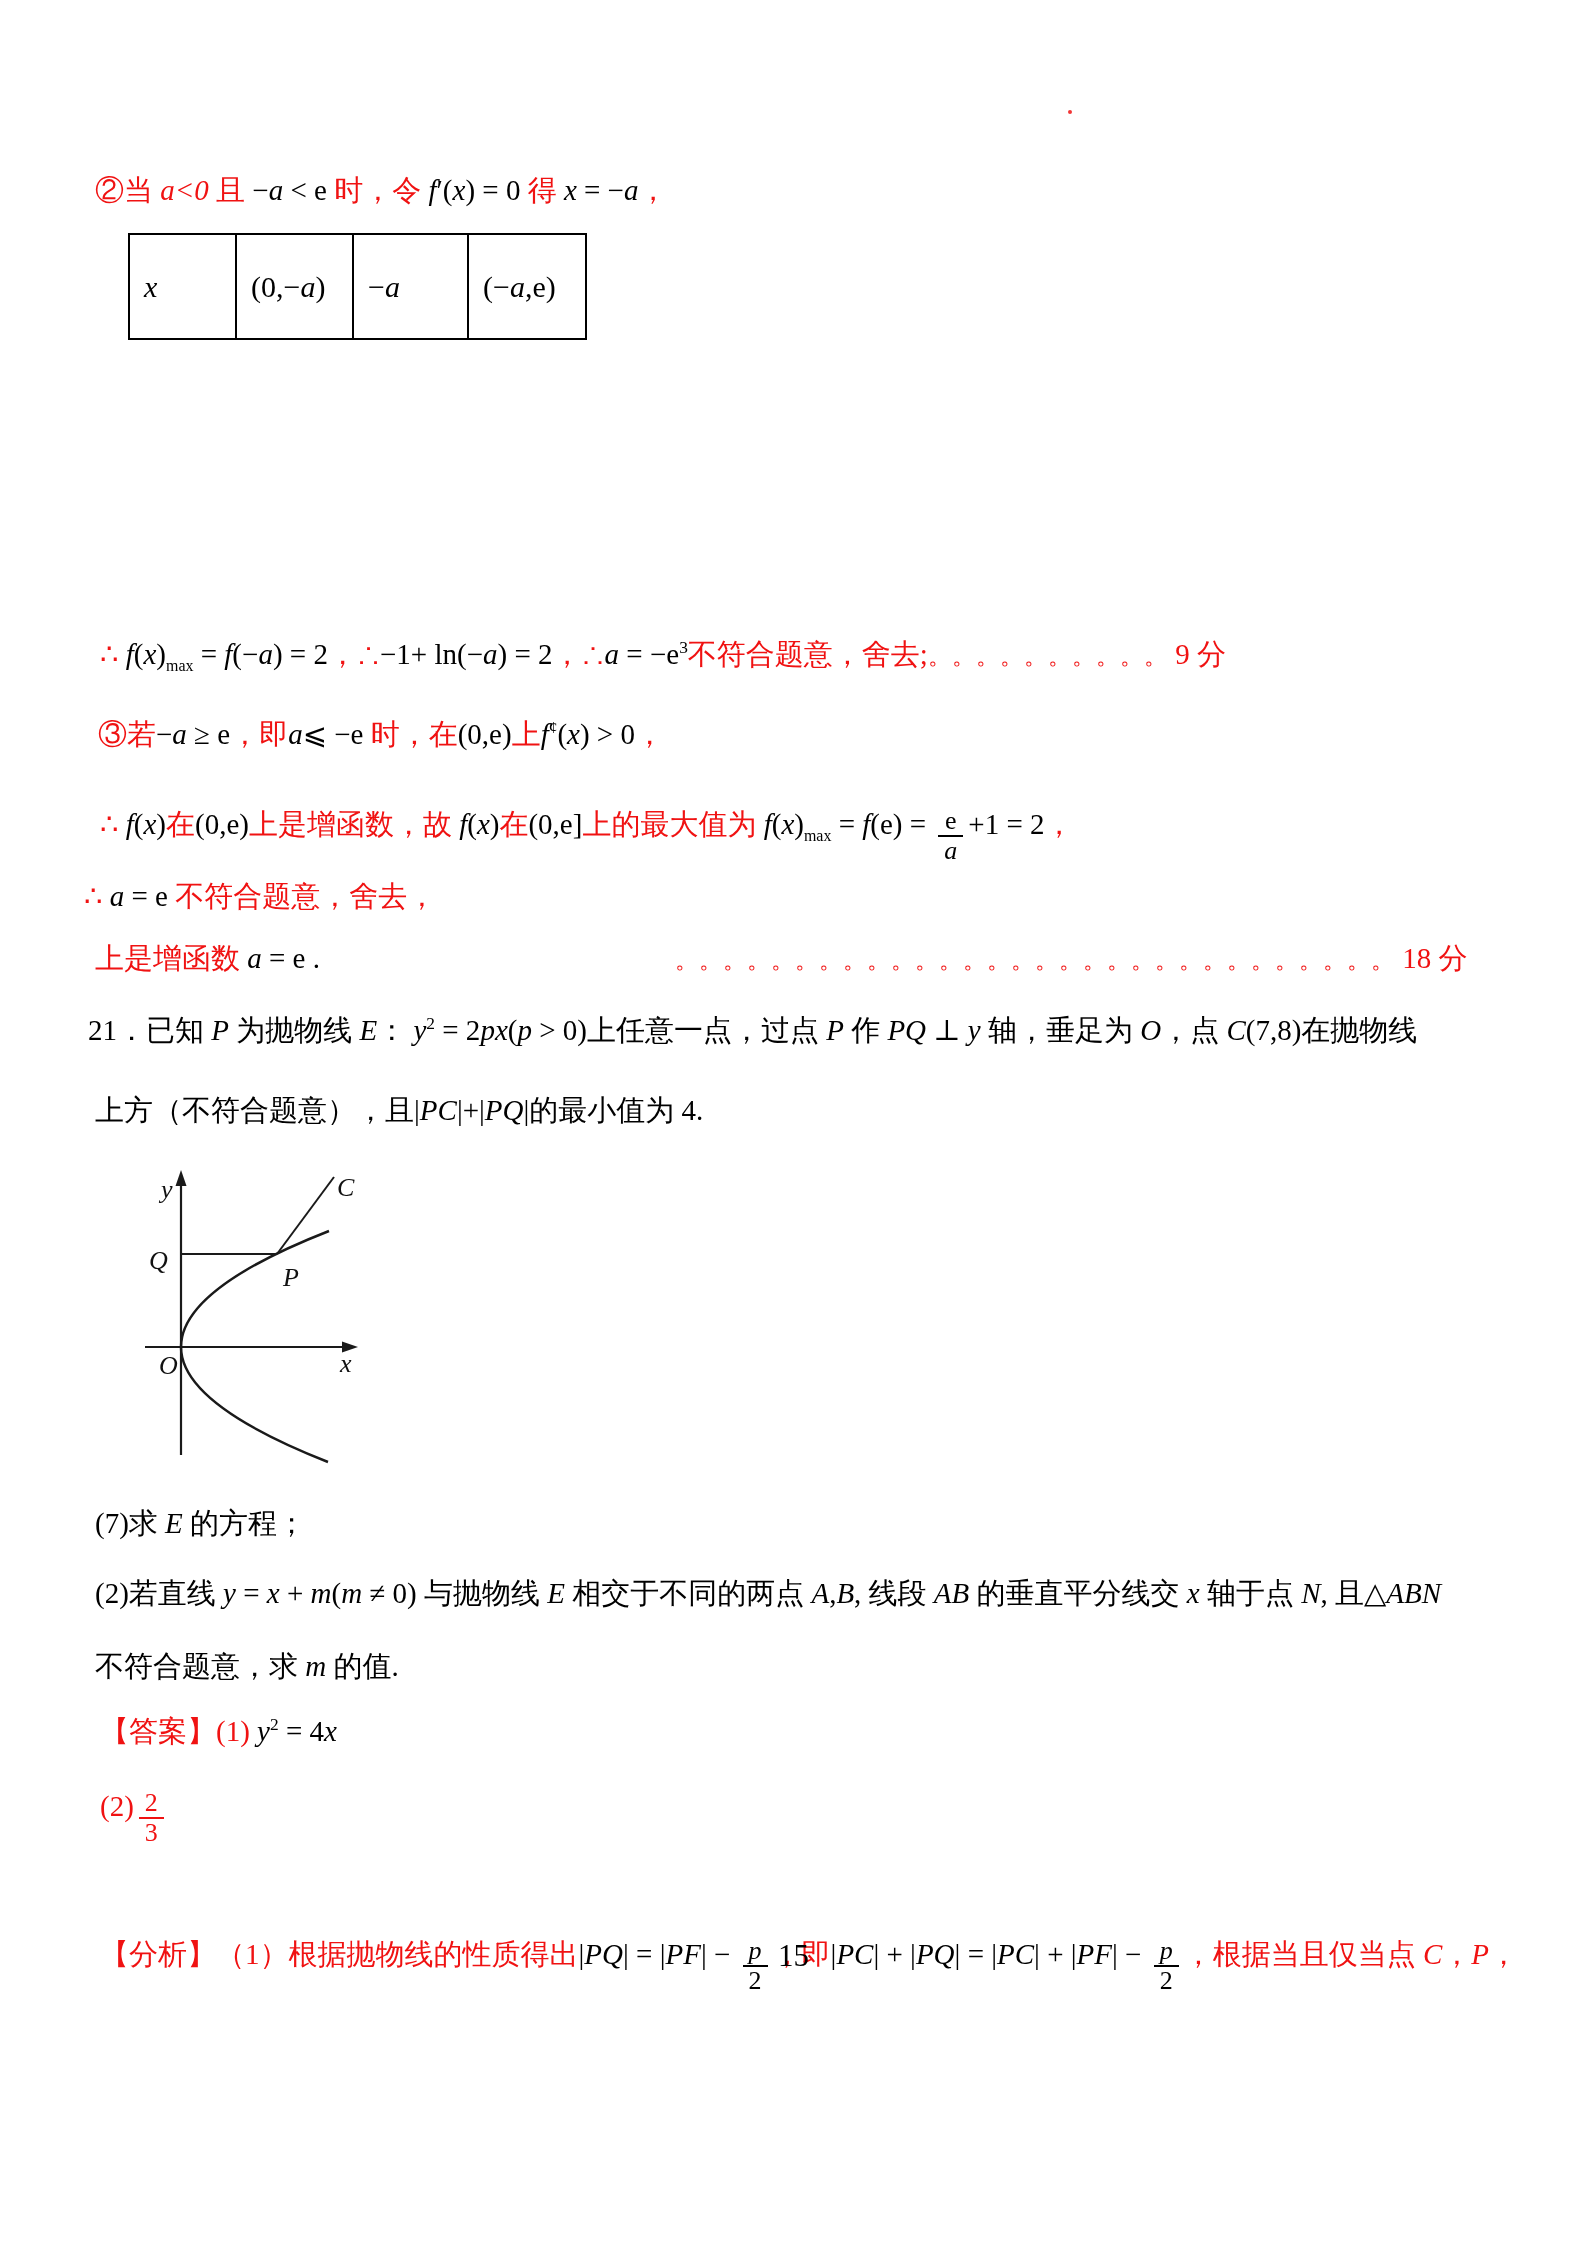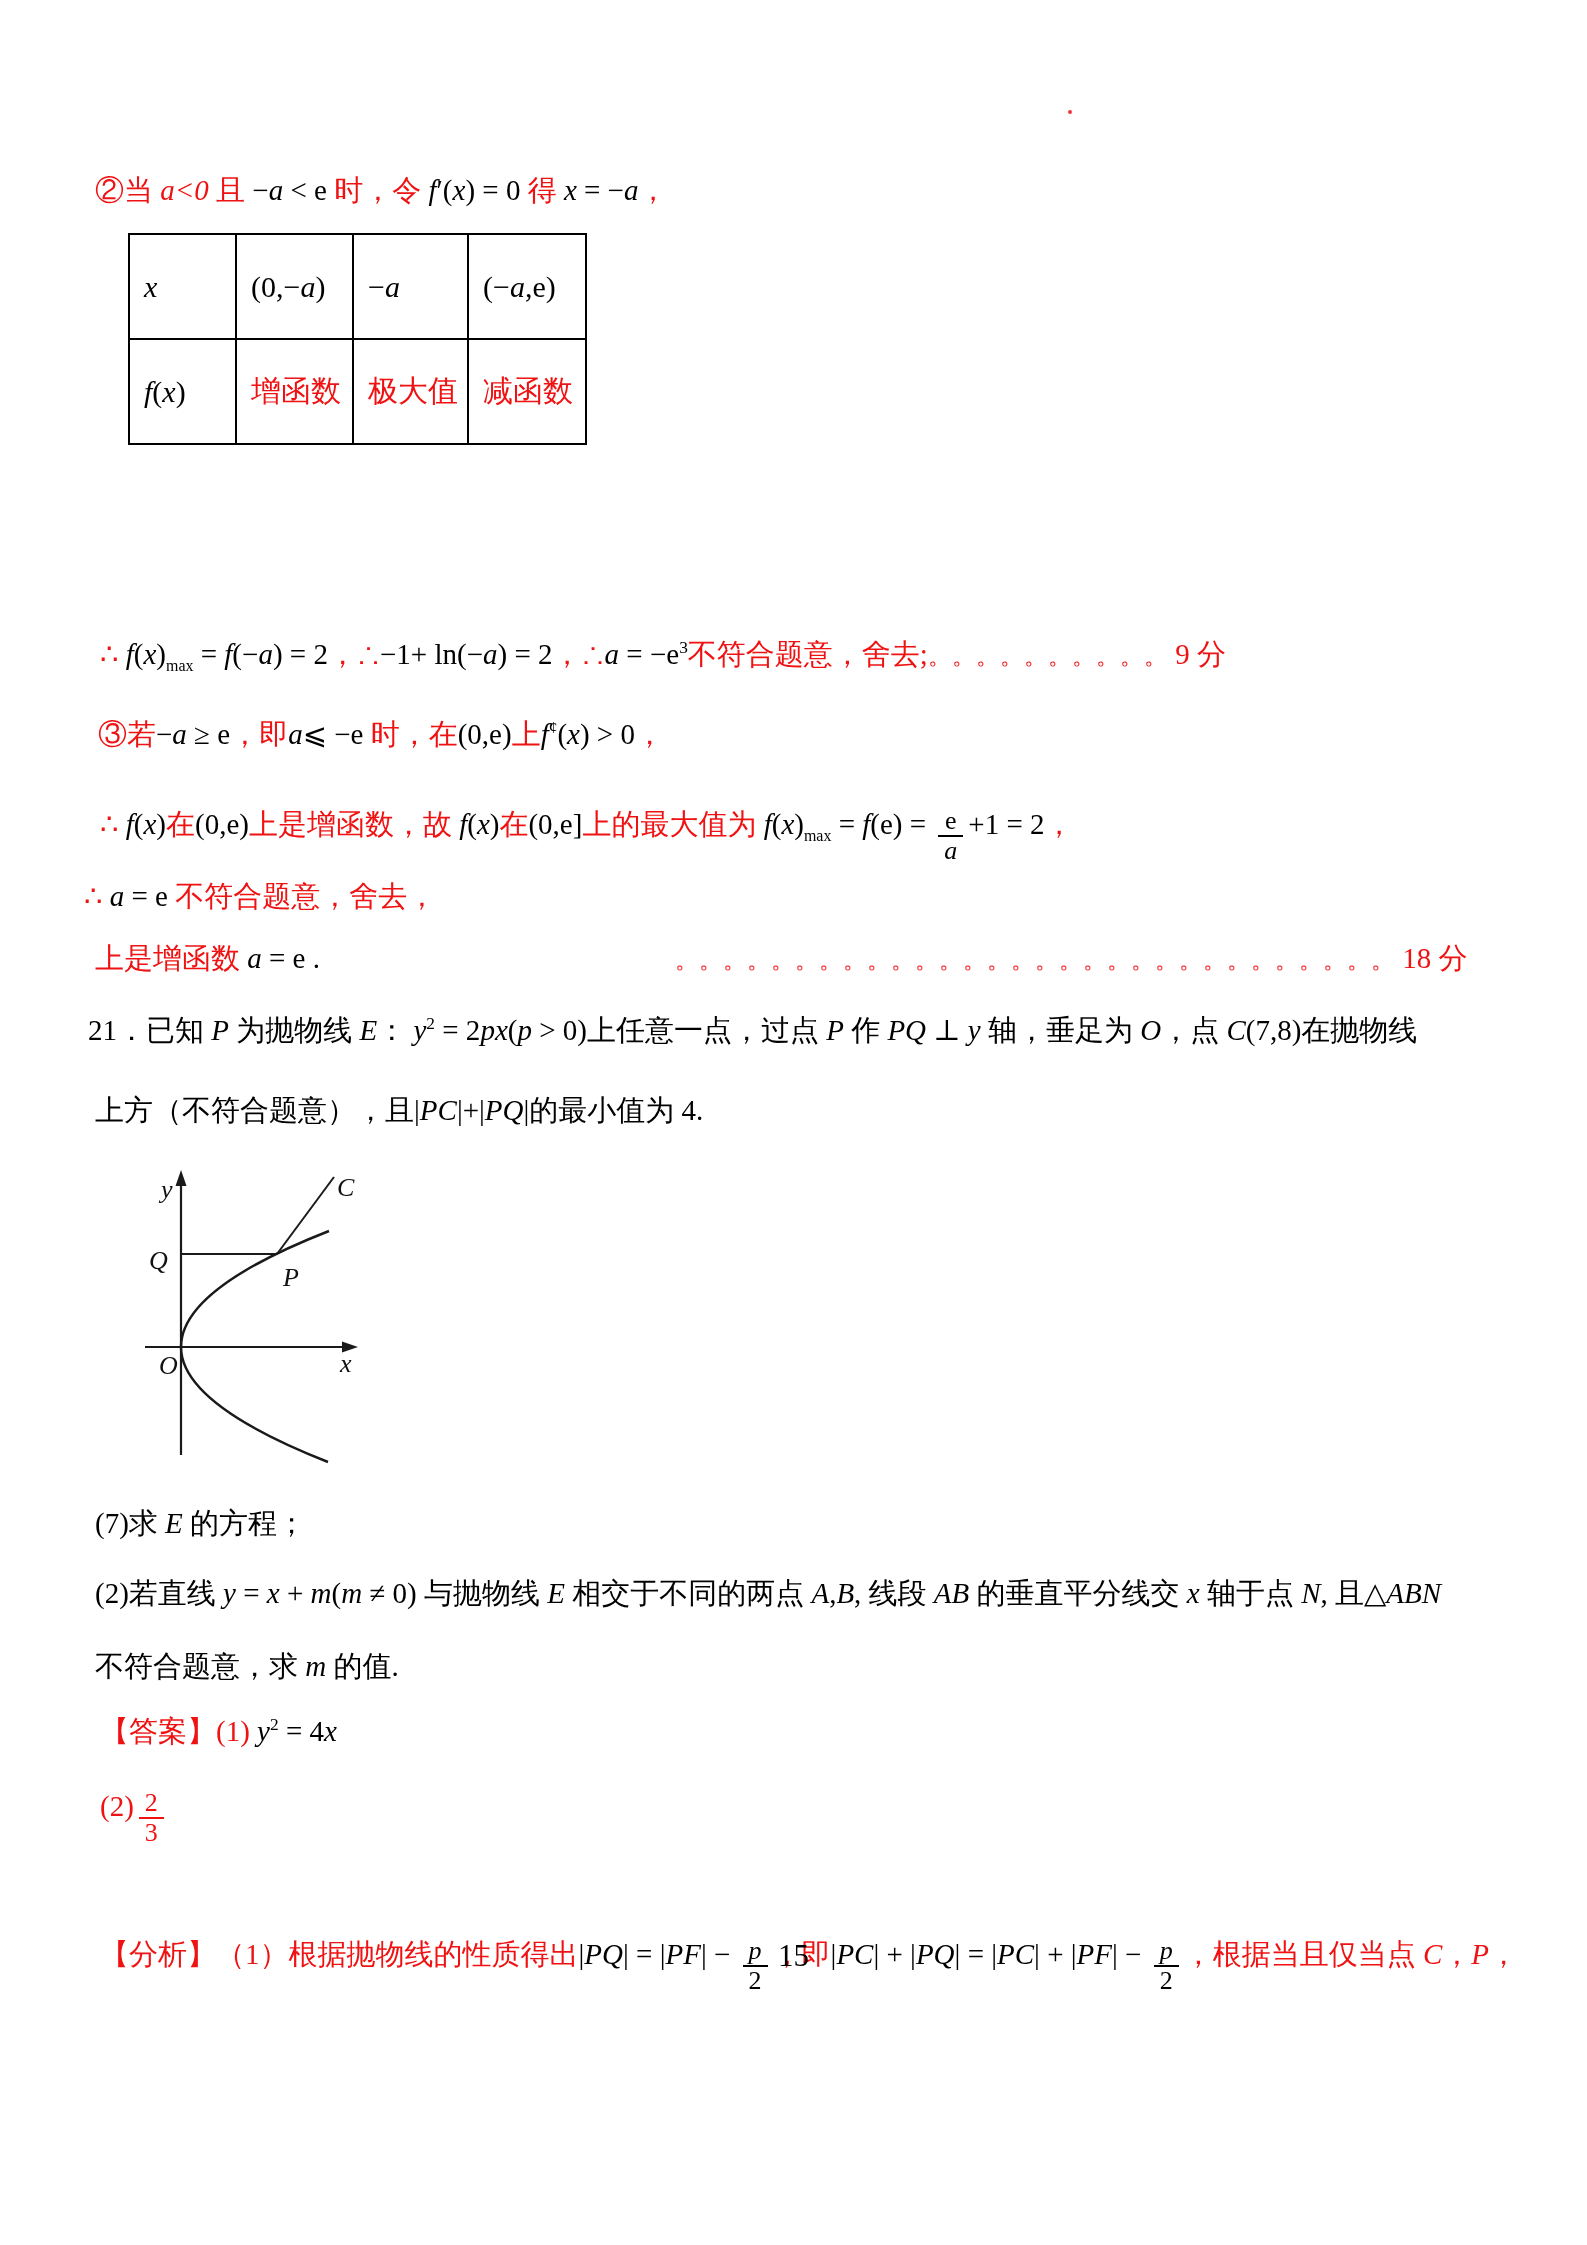--- a/index.html
+++ b/index.html
@@ -42,26 +42,20 @@
       <col style="width:115px">
       <col style="width:118px">
     </colgroup>
   <tbody>
       <tr>
     <td><span class="i">x</span></td>
     <td><span class="">(0,−</span><span class="i">a</span><span class="">)</span></td>
     <td><span class="">−</span><span class="i">a</span></td>
     <td><span class="">(−</span><span class="i">a</span><span class="">,e)</span></td>
   </tr>
-  <tr>
-    <td><span class="i">f</span><span class="">(</span><span class="i">x</span><span class="">)</span></td>
-    <td><span class="r">增函数</span></td>
-    <td><span class="r">极大值</span></td>
-    <td><span class="r">减函数</span></td>
-  </tr>
 </tbody>
   </table>
 
 <div class="line" style="top:636px;left:100px"><span class="r">∴ </span><span class="i">f</span><span class="">(</span><span class="i">x</span><span class="">)</span><sub class="">max</sub><span class=""> = </span><span class="i">f</span><span class="">(−</span><span class="i">a</span><span class="">) = 2</span><span class="r">，</span><span class="r">∴</span><span class="">−1+ ln(−</span><span class="i">a</span><span class="">) = 2</span><span class="r">，</span><span class="r">∴</span><span class="i">a</span><span class=""> = −e</span><sup class="">3</sup><span class="r">不符合题意，舍去;</span><span class="r dots">。。。。。。。。。。</span><span class="r"> 9 分</span></div>
 <div class="line" style="top:716px;left:98px"><span class="r">③若</span><span class="">−</span><span class="i">a</span><span class=""> ≥ e</span><span class="r">，即</span><span class="i">a</span><span class="">⩽ −e </span><span class="r">时，在</span><span class="">(0,e)</span><span class="r">上</span><span class="i">f</span><sup class="">¢</sup><span class="">(</span><span class="i">x</span><span class="">) &gt; 0</span><span class="r">，</span></div>
 <div class="line" style="top:806px;left:100px"><span class="r">∴ </span><span class="i">f</span><span class="">(</span><span class="i">x</span><span class="">)</span><span class="r">在</span><span class="">(0,e)</span><span class="r">上是增函数，故 </span><span class="i">f</span><span class="">(</span><span class="i">x</span><span class="">)</span><span class="r">在</span><span class="">(0,e]</span><span class="r">上的最大值为 </span><span class="i">f</span><span class="">(</span><span class="i">x</span><span class="">)</span><sub class="">max</sub><span class=""> = </span><span class="i">f</span><span class="">(e) = </span><span class="frac"><span class="fn">e</span><span class="fd i">a</span></span><span class="">+1 = 2</span><span class="r">，</span></div>
 <div class="line" style="top:878px;left:84px"><span class="r">∴ </span><span class="i">a</span><span class=""> = e </span><span class="r">不符合题意，舍去，</span></div>
 <div class="line" style="top:940px;left:95px"><span class="r">上是增函数 </span><span class="i">a</span><span class=""> = e</span><span class=""> .</span><span class="r dots g">。。。。。。。。。。。。。。。。。。。。。。。。。。。。。。</span><span class="r"> 18 分</span></div>
 <div class="line" style="top:1012px;left:88px"><span class="">21．已知 </span><span class="i">P</span><span class=""> 为抛物线 </span><span class="i">E</span><span class="">： </span><span class="i">y</span><sup class="">2</sup><span class=""> = 2</span><span class="i">px</span><span class="">(</span><span class="i">p</span><span class=""> &gt; 0)</span><span class="">上任意一点，过点 </span><span class="i">P</span><span class=""> 作 </span><span class="i">PQ</span><span class=""> ⊥ </span><span class="i">y</span><span class=""> 轴，垂足为 </span><span class="i">O</span><span class="">，点 </span><span class="i">C</span><span class="">(7,8)</span><span class="">在抛物线</span></div>
 <div class="line" style="top:1092px;left:95px"><span class="">上方（不符合题意），且</span><span class="">|</span><span class="i">PC</span><span class="">|+|</span><span class="i">PQ</span><span class="">|</span><span class="">的最小值为 4.</span></div>

